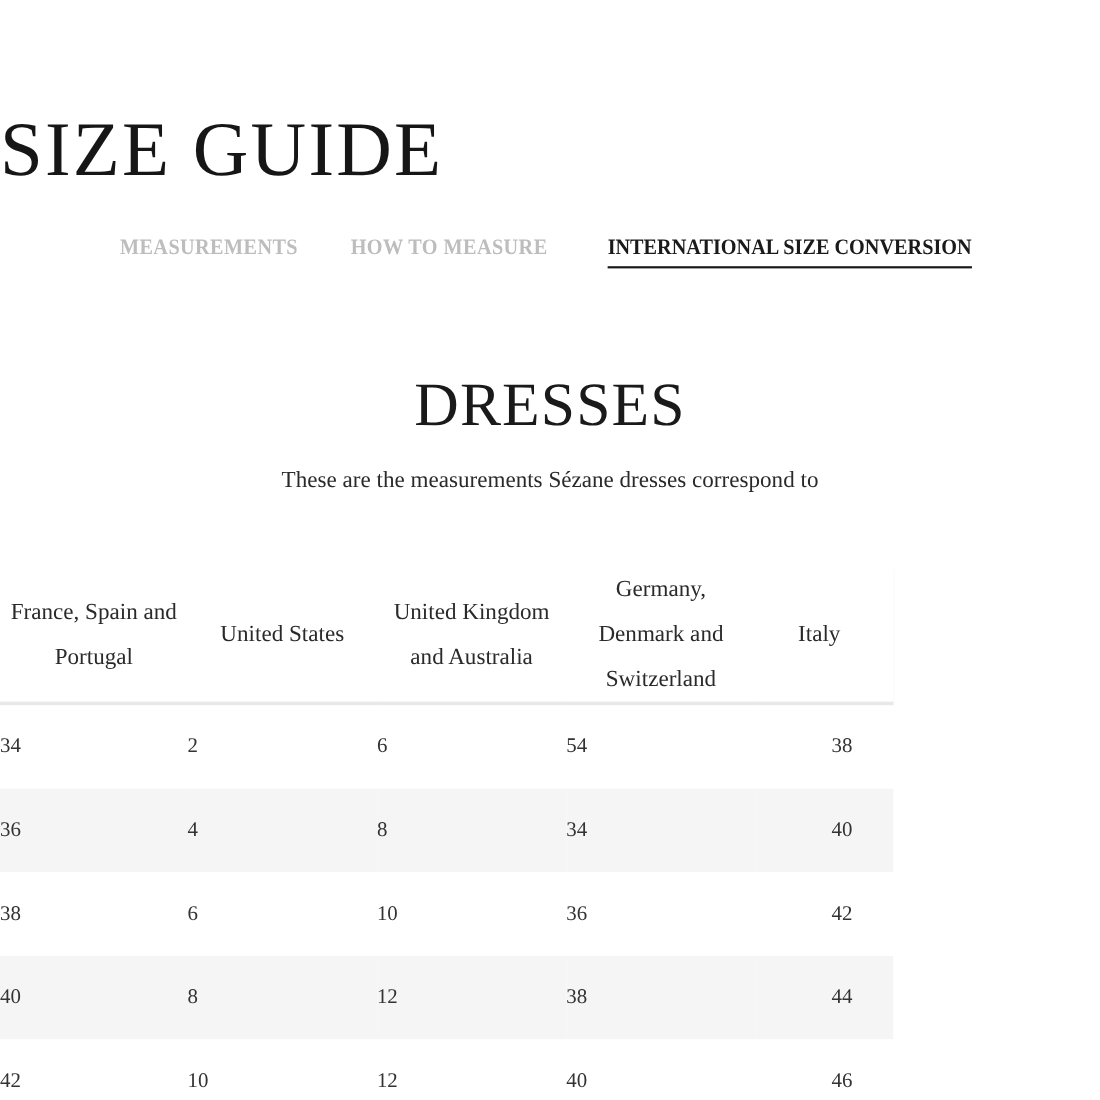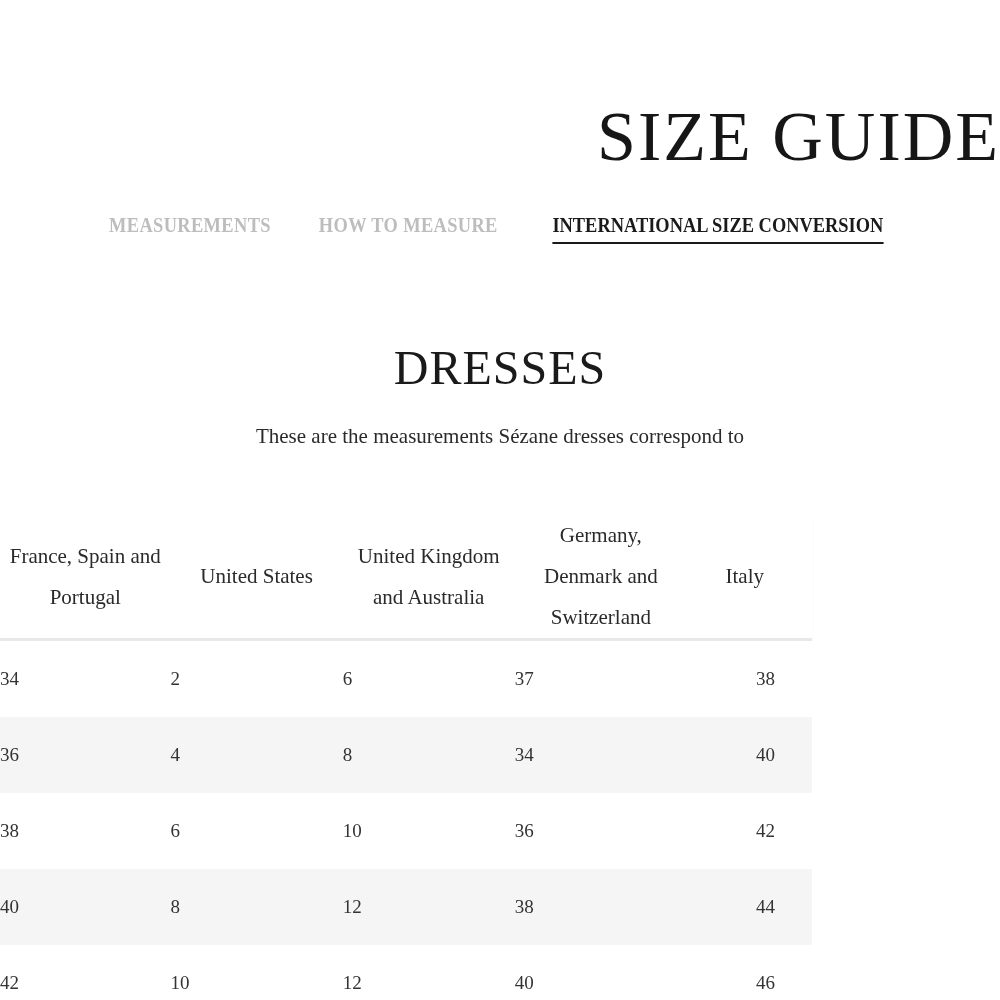--- a/index.html
+++ b/index.html
@@ -13,21 +13,21 @@
     body {
       font-family: "Liberation Serif", "DejaVu Serif", serif;
       color: #1c1c1c;
       position: relative;
     }
     .page-title {
       position: absolute;
       top: 92px;
       left: 0;
       width: 1000px;
-      text-align: right;
+      text-align: left;
       font-size: 70px;
       letter-spacing: 2px;
       line-height: 90px;
       color: #161616;
       margin: 0;
       font-weight: normal;
     }
     .tabs {
       position: absolute;
       top: 210px;
@@ -57,21 +57,21 @@
     .tab.inactive {
       font-weight: bold;
       transform: scaleX(0.92);
     }
     .section-title {
       position: absolute;
       top: 340px;
       left: 0;
       width: 1000px;
       text-align: center;
-      font-size: 48px;
+      font-size: 56px;
       letter-spacing: 1px;
       line-height: 56px;
       margin: 0;
       font-weight: normal;
       color: #1a1a1a;
     }
     .section-subtitle {
       position: absolute;
       top: 422px;
       left: 0;
@@ -157,21 +157,21 @@
       <th>United Kingdom and Australia</th>
       <th>Germany, Denmark and Switzerland</th>
       <th>Italy</th>
     </tr>
   </thead>
   <tbody>
     <tr>
       <td>34</td>
       <td>2</td>
       <td>6</td>
-      <td>37</td>
+      <td>54</td>
       <td>38</td>
     </tr>
     <tr>
       <td>36</td>
       <td>4</td>
       <td>8</td>
       <td>34</td>
       <td>40</td>
     </tr>
     <tr>

